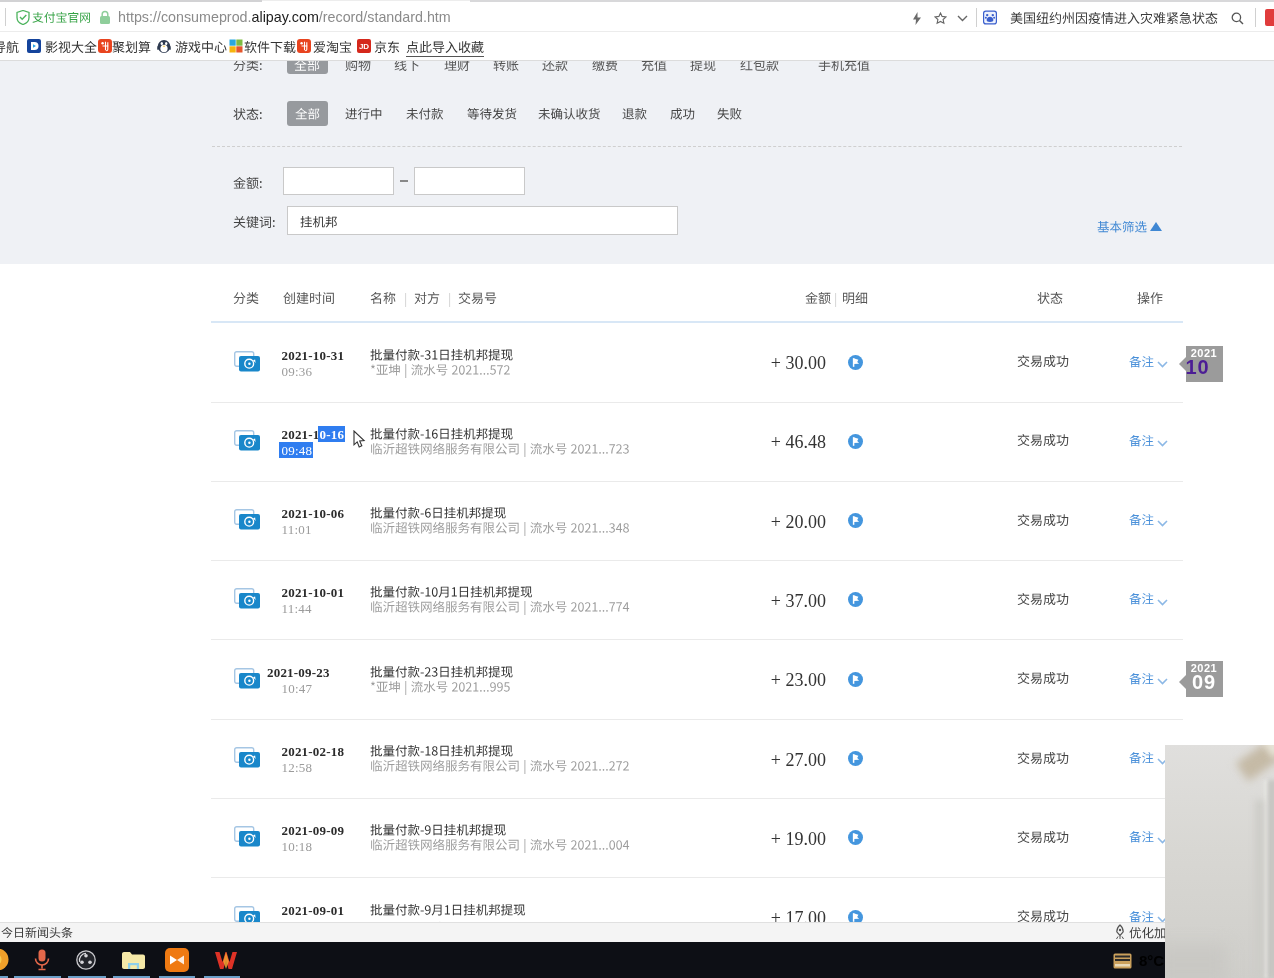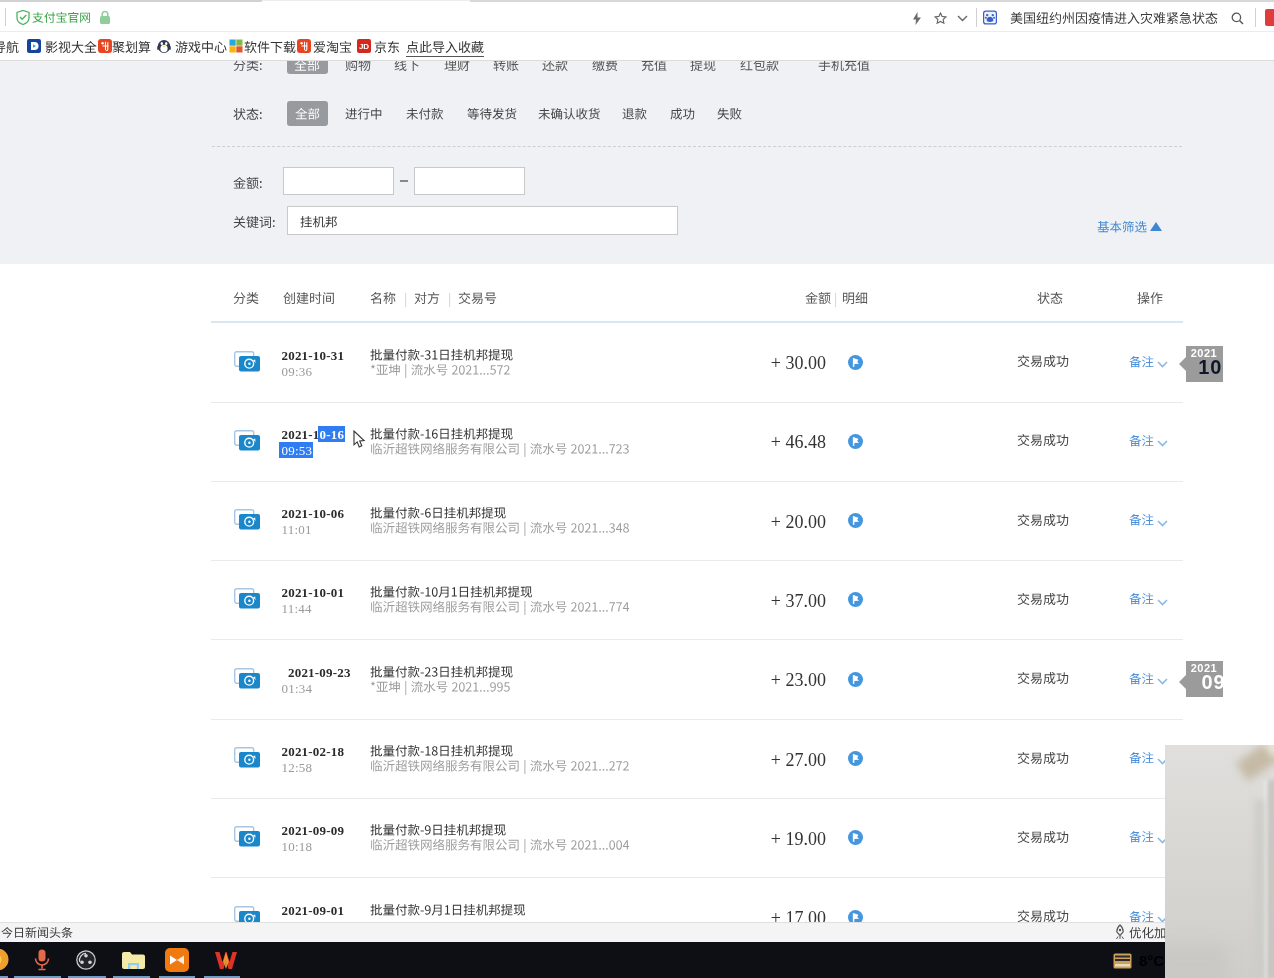--- a/index.html
+++ b/index.html
@@ -496,21 +496,21 @@
       <g fill="none" stroke="#fff" stroke-width="1.4">
         <circle cx="15.2" cy="12.7" r="4.4"></circle>
       </g>
       <path d="M19 9.2l2.6 2.8-0.5-3.4z" fill="#fff"></path>
       <circle cx="15.4" cy="12.7" r="1.2" fill="#fff"></circle>
     </svg>
     <div class="date" style="left:281.5px;top:426.8px">2021-1</div>
     <div style="position:absolute;left:318px;top:425.8px;width:27px;height:16px;background:#2f7df0"></div>
     <div class="date" style="left:319.5px;top:426.8px;color:#fff">0-16</div>
     <div style="position:absolute;left:279px;top:441.8px;width:34px;height:16px;background:#2f7df0"></div>
-    <div class="time" style="left:281.5px;top:442.8px;color:#fff">09:53</div>
+    <div class="time" style="left:281.5px;top:442.8px;color:#fff">09:48</div>
     <svg style="position:absolute;left:352.5px;top:429.8px;width:13px;height:20px" viewBox="0 0 13 20">
       <path d="M1 1v13.8l3.2-2.9 2 5 2.6-1.1-2.1-4.9 4.4-0.4z" fill="#fff" stroke="#333" stroke-width="1.1"></path>
     </svg>
     <svg class="t" style="left:370.0px;top:426.8px;width:143.2px;height:15.2px;" viewBox="0 0 143.2 15.2">
       <g fill="#333" transform="translate(0,11.50) scale(0.01250,-0.01250)">
         <use href="#g71" x="0"></use>
         <use href="#g72" x="1000"></use>
         <use href="#g31" x="2000"></use>
         <use href="#g14" x="3000"></use>
         <use href="#g73" x="4000"></use>
@@ -745,22 +745,22 @@
     <div style="position:absolute;left:211px;top:718.7px;width:972px;height:1px;background:#eaeaea;"></div>
     <svg style="position:absolute;left:234px;top:667.7px;width:27px;height:22px" viewBox="0 0 27 22">
       <rect x="0.7" y="0.7" width="19" height="14.6" rx="2" fill="none" stroke="#a5c6e4" stroke-width="1.4"></rect>
       <rect x="5" y="5" width="21" height="15.5" rx="2" fill="#1987ca"></rect>
       <g fill="none" stroke="#fff" stroke-width="1.4">
         <circle cx="15.2" cy="12.7" r="4.4"></circle>
       </g>
       <path d="M19 9.2l2.6 2.8-0.5-3.4z" fill="#fff"></path>
       <circle cx="15.4" cy="12.7" r="1.2" fill="#fff"></circle>
     </svg>
-    <div class="date" style="left:288px;top:664.7px">2021-09-23</div>
-    <div class="time" style="left:281.5px;top:680.7px">01:34</div>
+    <div class="date" style="left:267px;top:664.7px">2021-09-23</div>
+    <div class="time" style="left:281.5px;top:680.7px">10:47</div>
     <svg class="t" style="left:370.0px;top:664.7px;width:143.2px;height:15.2px;" viewBox="0 0 143.2 15.2">
       <g fill="#333" transform="translate(0,11.50) scale(0.01250,-0.01250)">
         <use href="#g71" x="0"></use>
         <use href="#g72" x="1000"></use>
         <use href="#g31" x="2000"></use>
         <use href="#g14" x="3000"></use>
         <use href="#g73" x="4000"></use>
         <use href="#g82" x="4347"></use>
         <use href="#g74" x="4902"></use>
         <use href="#g76" x="5457"></use>
@@ -1055,28 +1055,28 @@
       <g fill="#4a90d9" transform="translate(0,11.50) scale(0.01250,-0.01250)">
         <use href="#g87" x="0"></use>
         <use href="#g88" x="1000"></use>
       </g>
     </svg>
     <svg style="position:absolute;left:1156.5px;top:916.1px;width:11px;height:7px" viewBox="0 0 11 7">
       <path d="M1 1l4.5 4.5L10 1" stroke="#8cb8e6" stroke-width="1.6" fill="none"></path>
     </svg>
     <div style="position:absolute;left:1185.5px;top:346.0px;width:37px;height:35.5px;background:#9b9b9b;">
       <div style="position:absolute;left:0;top:1px;width:37px;text-align:center;font:bold 11px 'Liberation Sans',sans-serif;color:#fff;letter-spacing:0.5px">2021</div>
-      <div style="position:absolute;left:0;top:10px;width:37px;text-align:right;font:bold 20px 'Liberation Sans',sans-serif;color:#0f172a;letter-spacing:1px">10</div>
+      <div style="position:absolute;left:0;top:10px;width:37px;text-align:left;font:bold 20px 'Liberation Sans',sans-serif;color:#4c1d95;letter-spacing:1px">10</div>
     </div>
     <svg style="position:absolute;left:1178.5px;top:356.5px;width:7px;height:14px" viewBox="0 0 7 14">
       <path d="M7 0v14L0 7Z" fill="#9b9b9b"></path>
     </svg>
     <div style="position:absolute;left:1185.5px;top:661.0px;width:37px;height:35.5px;background:#9b9b9b;">
       <div style="position:absolute;left:0;top:1px;width:37px;text-align:center;font:bold 11px 'Liberation Sans',sans-serif;color:#fff;letter-spacing:0.5px">2021</div>
-      <div style="position:absolute;left:16px;top:10px;width:37px;font:bold 20px 'Liberation Sans',sans-serif;color:#fff;letter-spacing:1px">09</div>
+      <div style="position:absolute;left:0;top:10px;width:37px;text-align:center;font:bold 20px 'Liberation Sans',sans-serif;color:#fff;letter-spacing:1px">09</div>
     </div>
     <svg style="position:absolute;left:1178.5px;top:674.5px;width:7px;height:14px" viewBox="0 0 7 14">
       <path d="M7 0v14L0 7Z" fill="#9b9b9b"></path>
     </svg>
     <div style="position:absolute;left:0;top:0;width:1274px;height:61px;background:#fff;"></div>
     <div style="position:absolute;left:0;top:0;width:1274px;height:1px;background:#ededed;"></div>
     <div style="position:absolute;left:0;top:0;width:262px;height:2px;background:#d2d2d4;"></div>
     <div style="position:absolute;left:470px;top:0;width:804px;height:2px;background:#d8d8da;"></div>
     <div style="position:absolute;left:0;top:31px;width:1274px;height:1px;background:#ececec;"></div>
     <div style="position:absolute;left:0;top:60px;width:1274px;height:1px;background:#dcdcdc;"></div>
@@ -1091,20 +1091,21 @@
         <use href="#g31" x="1000"></use>
         <use href="#g107" x="2000"></use>
         <use href="#g108" x="3000"></use>
         <use href="#g94" x="4000"></use>
       </g>
     </svg>
     <svg style="position:absolute;left:99px;top:10px;width:12px;height:15px" viewBox="0 0 12 15">
       <rect x="1" y="6" width="10" height="8" rx="1.5" fill="#8fce9b"></rect>
       <path d="M3.2 6V4.2a2.8 2.8 0 015.6 0V6" fill="none" stroke="#8fce9b" stroke-width="1.5"></path>
     </svg>
+    <div style="position:absolute;left:118px;top:9px;font:14.3px 'Liberation Sans',sans-serif;color:#8b8b8b">https://consumeprod.<span style="color:#1c1c1c">alipay.com</span>/record/standard.htm</div>
     <svg style="position:absolute;left:912px;top:12px;width:10px;height:13px" viewBox="0 0 10 13">
       <path d="M5.5 0L1 7.5h3L3.5 13 9 5.5H5.5Z" fill="#6b6b6b"></path>
     </svg>
     <svg style="position:absolute;left:934px;top:12px;width:13px;height:13px" viewBox="0 0 13 13">
       <path d="M6.5 1l1.6 3.4 3.9 0.5-2.9 2.6 0.8 3.8-3.4-1.9-3.4 1.9 0.8-3.8L1 4.9l3.9-0.5z" fill="none" stroke="#666" stroke-width="1.1"></path>
     </svg>
     <svg style="position:absolute;left:957px;top:15px;width:11px;height:7px" viewBox="0 0 11 7">
       <path d="M1 1l4.5 4.5L10 1" stroke="#666" stroke-width="1.4" fill="none"></path>
     </svg>
     <div style="position:absolute;left:976px;top:8px;width:1px;height:19px;background:#d0d0d0;"></div>

